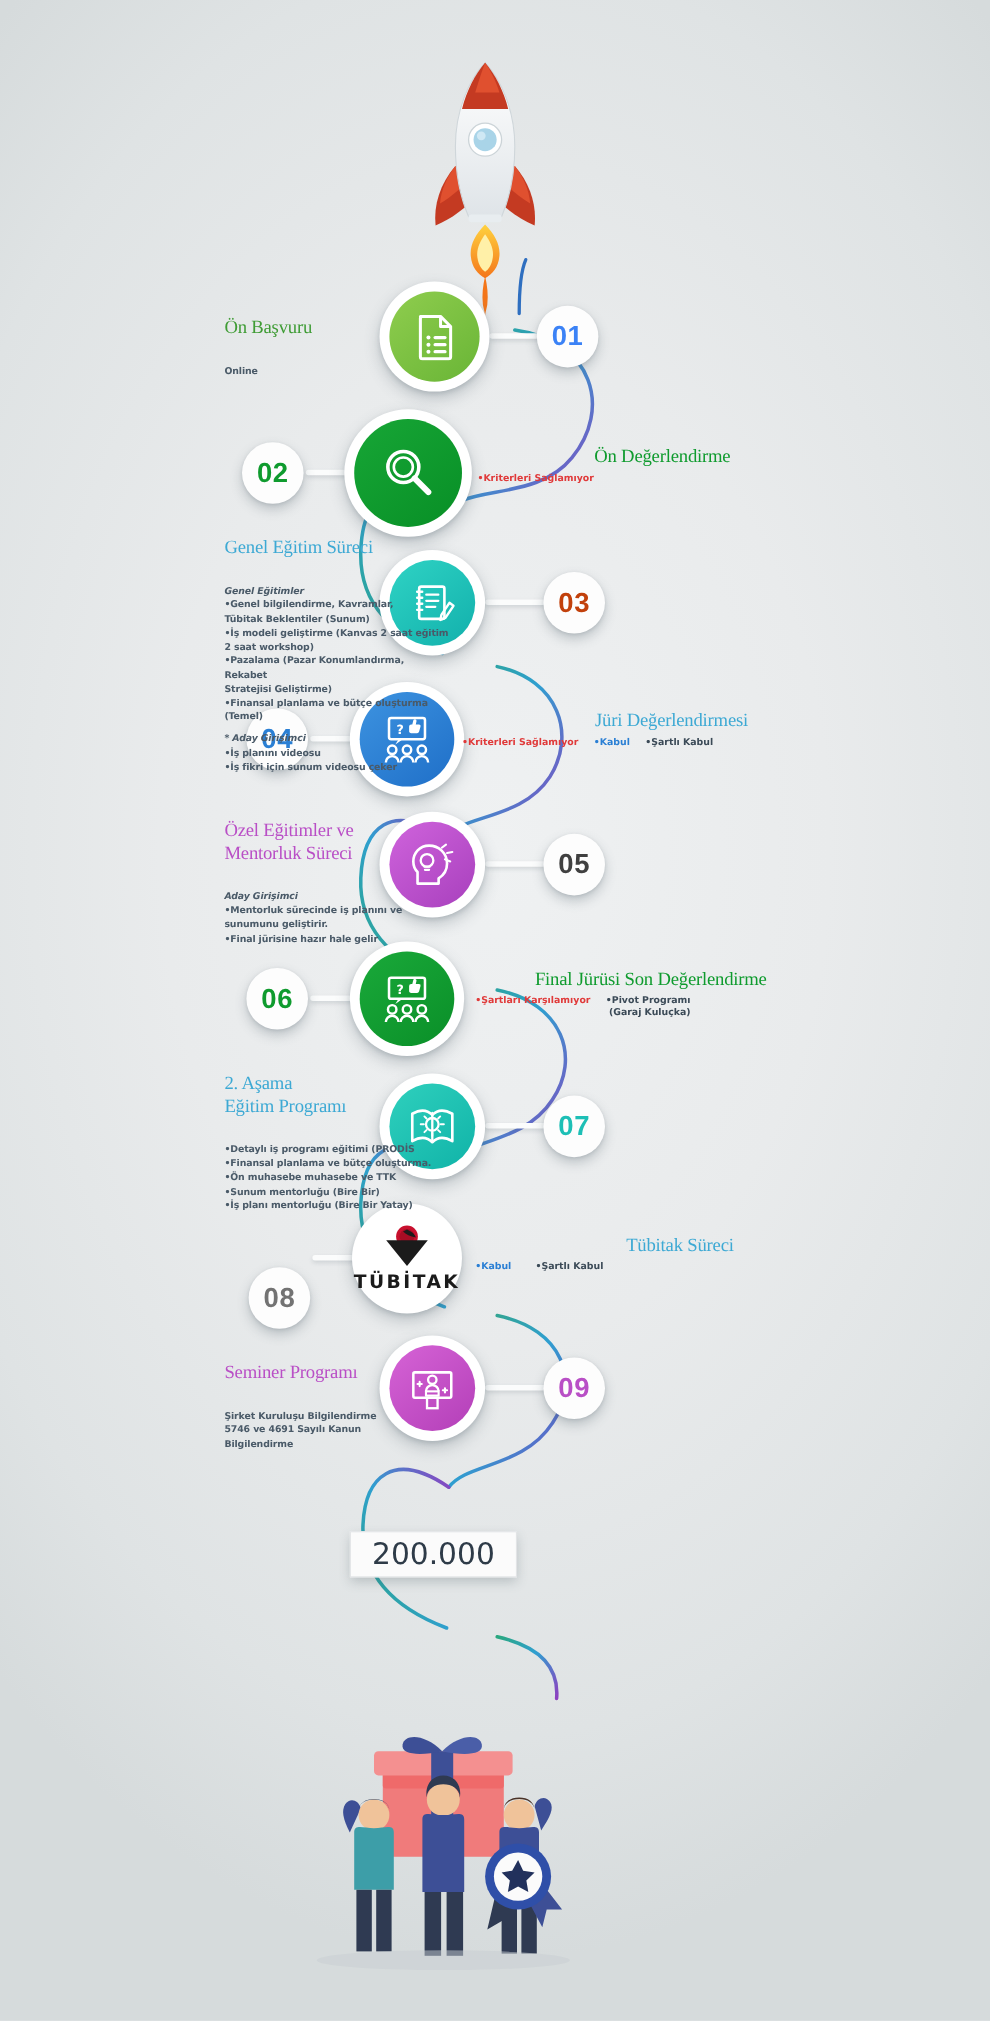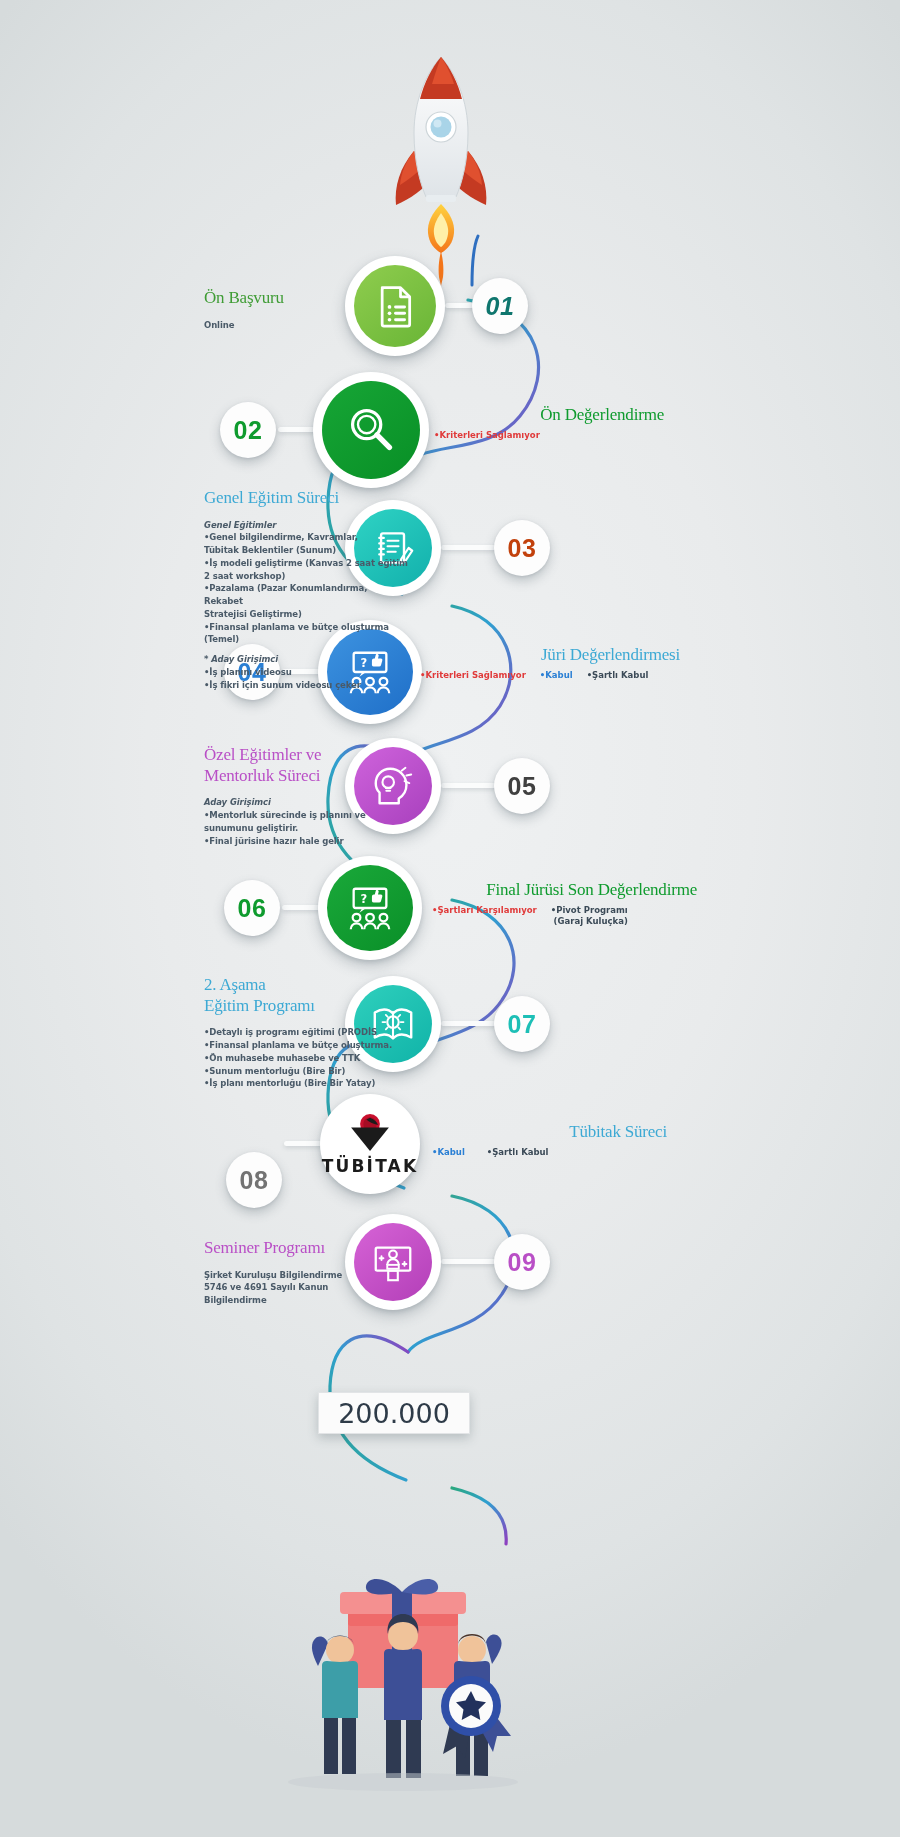--- a/index.html
+++ b/index.html
@@ -41,21 +41,21 @@
   
   .txt { position:absolute; z-index:7; }
   .txt.r { text-align:right; }
   .txt.l { text-align:left; }
   .h {
     font-size:17px; font-weight:400; line-height:1.22;
     font-family:Liberation Serif, serif;
     letter-spacing:-.2px;
   }
   .sub {
-    font-size:8.5px; font-weight:700; line-height:1.5; margin-top:10px;
+    font-size:8.5px; font-weight:700; line-height:1.5; margin-top:23px;
     color:#4a5a68; font-family:"DejaVu Sans", sans-serif;
     letter-spacing:-.1px;
   }
   .sub .it { font-style:italic; }
   .statusrow { margin-top:4px; display:flex; gap:14px; align-items:flex-start; flex-wrap:wrap; }
   .statusrow span { font-size:8.5px; font-weight:700; font-family:"DejaVu Sans", sans-serif; line-height:1.35; }
   .gap { height:7px; }
 
   
   .banner {
@@ -209,21 +209,21 @@
         <circle cx="18" cy="25" r="2" fill="#fff"></circle>
           <rect x="23" y="23.4" width="13" height="3.2" rx="1.6" fill="#fff"></rect>
         <circle cx="18" cy="32" r="2" fill="#fff"></circle>
           <rect x="23" y="30.4" width="13" height="3.2" rx="1.6" fill="#fff"></rect>
         <circle cx="18" cy="39" r="2" fill="#fff"></circle>
           <rect x="23" y="37.4" width="13" height="3.2" rx="1.6" fill="#fff"></rect>
       </svg>
     </div>
   </div>
   <div class="stub" style="left:445px; top:303px; width:60px;"></div>
-  <div class="badge" style="left:472px; top:278px; color:#0f766e;font-style:italic;">
+  <div class="badge" style="left:488px; top:278px; color:#3b82f6;">
     <span>01</span>
   </div>
   <div class="txt l" style="left:204px; top:288px; width:175px;">
     <div class="h" style="color:#3f9c35;">Ön Başvuru</div>
     <div class="sub">
       <div>Online</div>
     </div>
   </div>
 
   <div class="node" style="left:313px; top:372px; width:116px; height:116px;">

